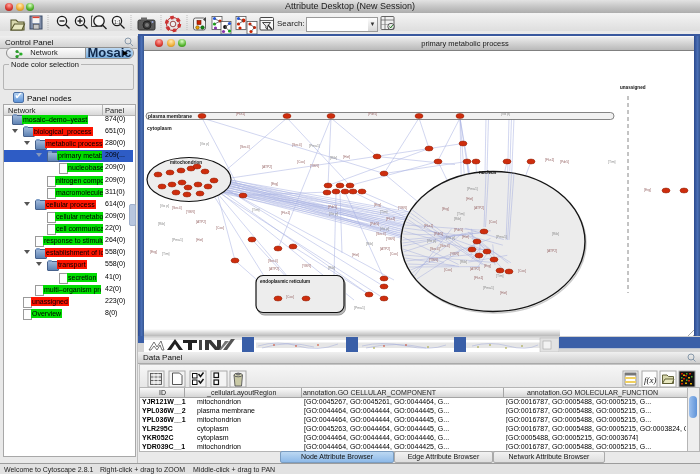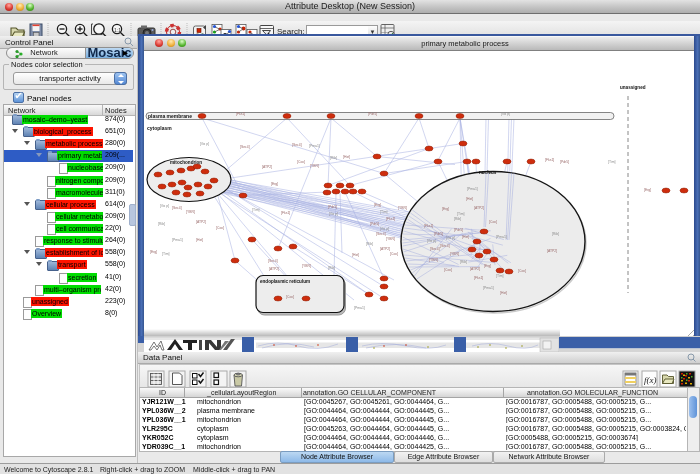--- a/index.html
+++ b/index.html
@@ -5,21 +5,21 @@
 body{width:700px;height:474px;position:relative;overflow:hidden;
   font-family:"Liberation Sans",sans-serif;background:#e9e9e9;}
 .abs{position:absolute;}
 #macbar{left:0;top:0;width:700px;height:13px;
   background:linear-gradient(#e3e3e3,#c9c9c9 45%,#adadad);border-bottom:1px solid #6e6e6e;}
 #mactitle{width:700px;text-align:center;font-size:9px;color:#1c1c1c;line-height:13px;}
 .tl{position:absolute;top:2.5px;width:8px;height:8px;border-radius:50%;}
 #tl-r{left:5px;background:radial-gradient(circle at 50% 30%,#ff9890 8%,#d93a32 55%,#9c1e17);}
 #tl-o{left:15.5px;background:radial-gradient(circle at 50% 30%,#ffe2a0 8%,#efaf3a 55%,#b97a14);}
 #tl-g{left:26px;background:radial-gradient(circle at 50% 30%,#c9f4b2 8%,#54b42e 55%,#2e7d12);}
-#toolbar{left:0;top:21px;width:700px;height:18px;
+#toolbar{left:0;top:13px;width:700px;height:18px;
   background:linear-gradient(#f4f4f4,#dedede);}
 #searchlbl{left:277px;top:6px;font-size:8px;color:#222;}
 #searchbox{left:306px;top:3.5px;width:62px;height:13px;background:#fff;border:1px solid #9a9a9a;}
 #searcharrow{left:368px;top:3.5px;width:9px;height:13px;background:linear-gradient(#fdfdfd,#d8d8d8);border:1px solid #9a9a9a;border-left:0;font-size:6px;line-height:13px;text-align:center;color:#333;}
 
 
 #cpanel{left:0;top:36px;width:137px;height:427px;background:#e9e9e9;border-right:1px solid #c0c0c0;}
 #cphead{left:0;top:0;width:137px;height:12px;background:linear-gradient(#f0f0f0,#cfcfcf);border-bottom:1px solid #aaa;}
 #cphead span{font-size:8px;color:#111;position:absolute;left:5px;top:2px;text-align:center;}
 #tabbar{left:6px;top:11px;width:126px;height:10px;background:linear-gradient(#fdfdfd,#e3e3e3);
@@ -187,29 +187,28 @@
           <circle cx="3" cy="2.5" r="1.6" fill="#2a9a2a"></circle>
           <circle cx="7" cy="5" r="1.6" fill="#2ab42a"></circle>
           <circle cx="3" cy="7.5" r="1.6" fill="#2a9a2a"></circle>
           <line x1="3" y1="2.5" x2="7" y2="5" stroke="#2a9a2a" stroke-width="0.7"></line>
           <line x1="3" y1="7.5" x2="7" y2="5" stroke="#2a9a2a" stroke-width="0.7"></line>
         </svg><span style="margin-left:12px">Network</span></div>
       <div id="tab-mosaic">Mosaic</div>
       <div id="tab-arr">▶</div>
     </div>
   <div id="fieldset" class="abs">
-      <div id="fslegend">Nodes color selection</div>
-    <div id="combo">transporter activity<div id="combobtn"></div></div>
+      <div id="fslegend">Node color selection</div>
     </div>
   <div id="cbx" class="abs"></div>
     <div id="cbxlbl" class="abs">Panel nodes</div>
   <div id="treebox" class="abs">
     <div id="treehead">
         <b style="left:4px">Network</b>
-        <b style="left:101px">Nodes</b>
+        <b style="left:101px">Panel</b>
       <i style="position:absolute;left:98px;top:0;height:10px;border-left:1px solid #b5b5b5"></i>
       </div>
     <div class="trow" style="top:8.3px">
         <div class="fold" style="left:8px"></div>
         <div class="lbl g" style="left:18px">mosaic–demo–yeast</div>
         <div class="cnt">874(0)</div>
       </div>
     <div class="trow" style="top:20.4px">
         <div class="arr" style="left:8px"></div>
         <div class="fold" style="left:19px"></div>

